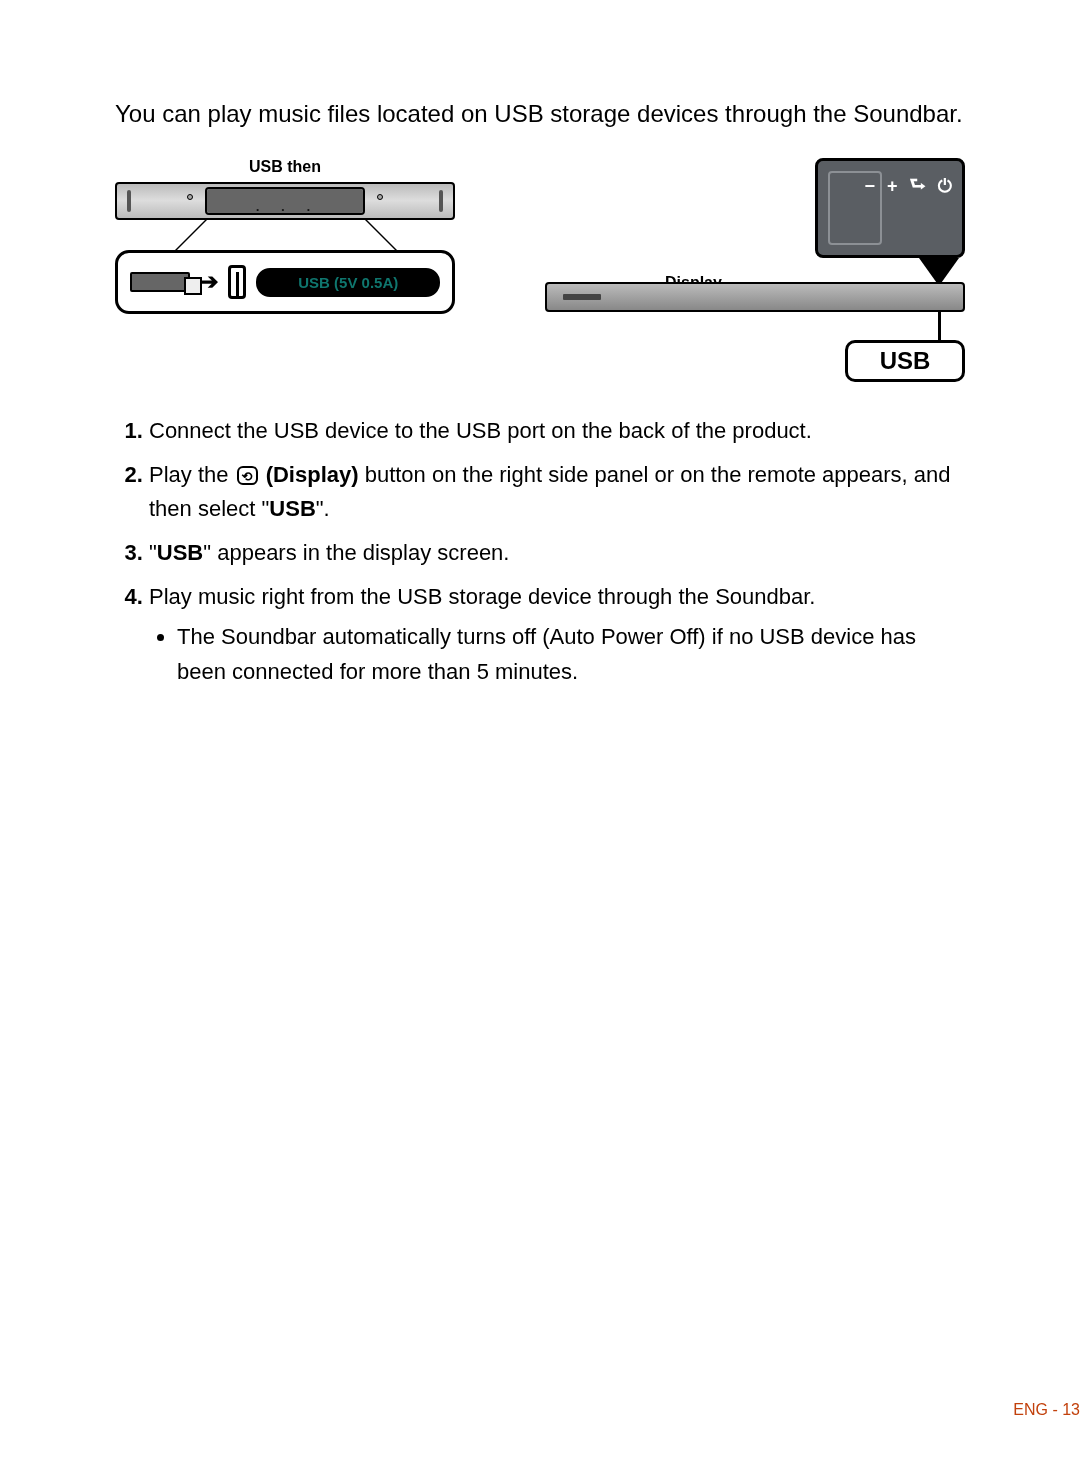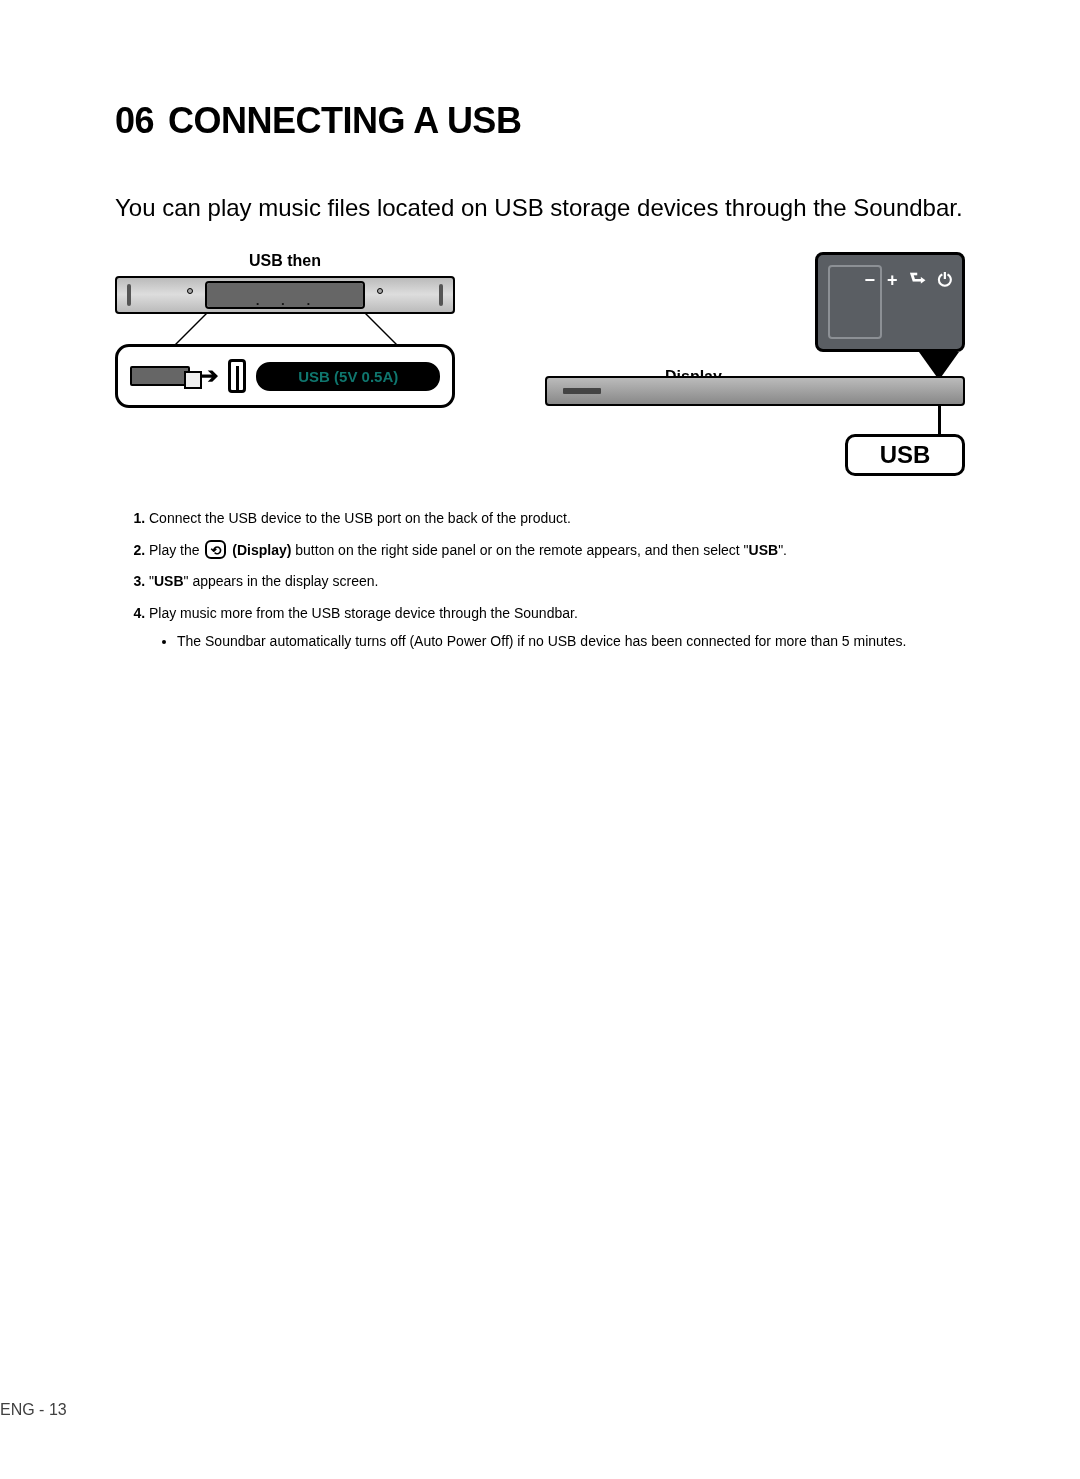--- a/index.html
+++ b/index.html
@@ -106,46 +106,43 @@
     margin-top:-4px; position:relative;
   }
   .soundbar-front::before{content:""; position:absolute; left:16px; top:10px; width:38px; height:6px; background:#444; border-radius:1px;}
   .line-down{width:3px; height:28px; background:#000; margin-left:auto; margin-right:24px;}
   .usb-display-badge{
     width:120px; margin-left:auto; padding:4px 0; text-align:center;
     border:3px solid #000; border-radius:10px; font-size:24px; font-weight:700;
     background:#fff;
   }
   
-  ol.steps{font-size:14px; padding-left:34px; margin:0;}
+  ol.steps{font-size:22px; padding-left:34px; margin:0;}
   ol.steps > li{margin-bottom:10px; line-height:1.55;}
   ol.steps > li::marker{font-weight:700;}
   ul.sub{list-style:disc; padding-left:28px; margin-top:6px;}
   ul.sub li{margin-bottom:4px;}
   .b{font-weight:700;}
   .source-icon {
     display:inline-block; vertical-align:middle;
     border:2px solid #000; border-radius:6px; padding:1px 3px 0px 3px;
     font-size:14px; line-height:1; margin:0 2px; font-weight:700;
     position:relative; top:-1px;
   }
   .source-icon::before{content:"⟲"; font-size:13px;}
   
   .footer{
-    position:absolute; bottom:60px; left:0; right:0; text-align:left;
-    font-size:16px; color:#404040;
+    position:absolute; bottom:60px; left:0; right:0; text-align:right;
+    font-size:16px; color:#c2410c;
   }
 </style>
 </head>
 <body>
 
 <div class="page">
-  <div class="heading">
-    <span class="num">06</span><span>CONNECTING A USB</span>
-  </div>
 
   <div class="intro">You can play music files located on USB storage devices through the Soundbar.</div>
 
   <div class="diagram-row">
 
     <div class="diagram-left">
       <div class="diag-label">USB then</div>
       <div class="soundbar-back">
         <div class="sb-slot l"></div>
           <div class="sb-slot r"></div>
@@ -189,21 +186,21 @@
   <ol class="steps">
     <li><span>Connect the USB device to the USB port on the back of the product.</span></li>
     <li>
       <span>Play the </span><span class="source-icon"></span>
       <span class="b">(Display)</span><span> button on the right side panel or on the remote appears, and then select "</span><span class="b">USB</span><span>".</span>
     </li>
     <li>
       <span>"</span><span class="b">USB</span><span>" appears in the display screen.</span>
     </li>
     <li>
-      <span>Play music more from the USB storage device through the Soundbar.</span>
+      <span>Play music right from the USB storage device through the Soundbar.</span>
       <ul class="sub">
         <li><span>The Soundbar automatically turns off (Auto Power Off) if no USB device has been connected for more than 5 minutes.</span></li>
       </ul>
     </li>
   </ol>
 </div>
 
 <div class="footer">ENG - 13</div>
 
 </body></html>

